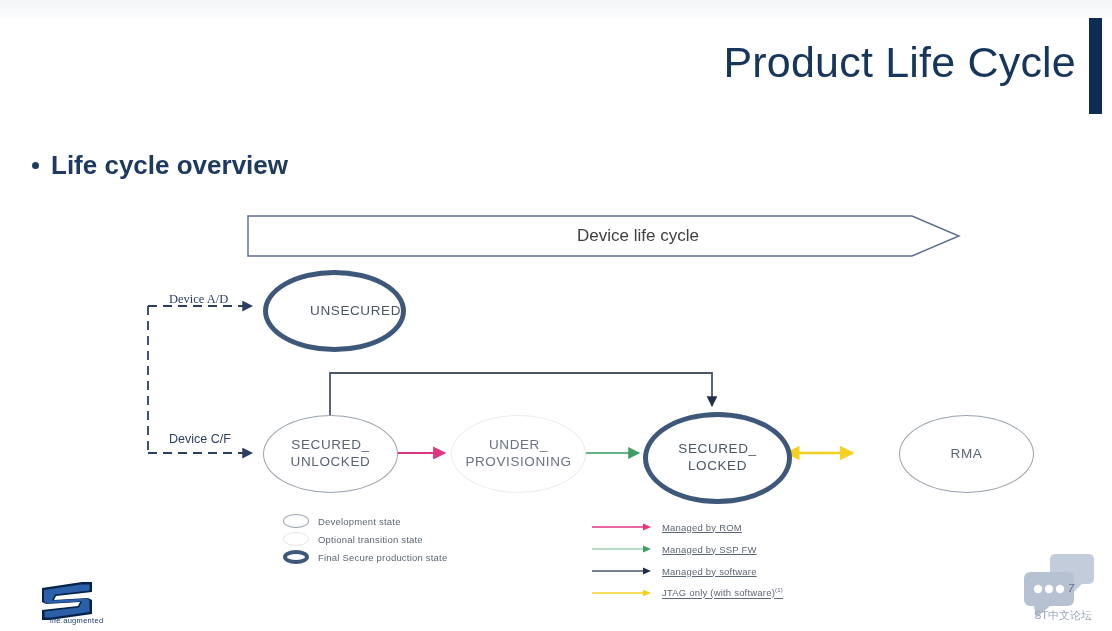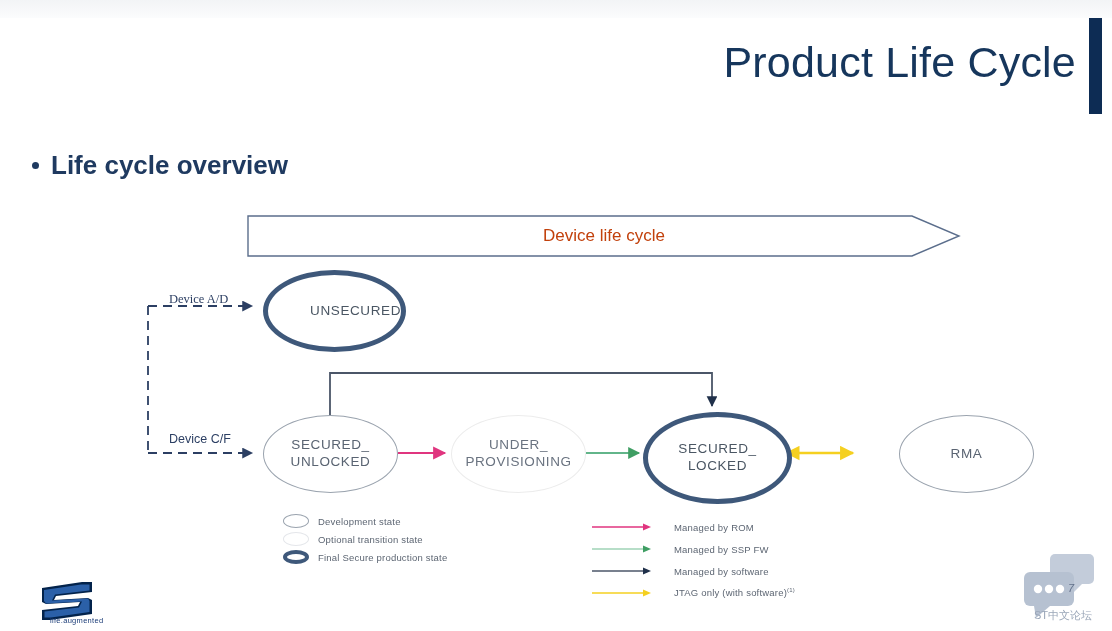--- a/index.html
+++ b/index.html
@@ -29,21 +29,21 @@
   .bullet-row{position:absolute;left:32px;top:150px;display:flex;align-items:center;gap:12px;font-weight:bold;}
   .bullet-dot{width:7px;height:7px;border-radius:50%;background:#1f3a60;display:block;}
   .bullet-text{font-size:26px;color:#1f3a60;}
 
   
   .banner{position:absolute;left:247px;top:215px;width:714px;height:42px;}
   .banner svg{display:block;}
   .banner-label{
     position:absolute;left:0;top:0;width:714px;height:42px;
     display:flex;align-items:center;justify-content:center;
-    font-size:17px;color:#c2410c;
+    font-size:17px;color:#404040;padding-left:34px;
   }
 
   
   .diagram{position:absolute;left:0;top:0;width:1112px;height:631px;pointer-events:none;}
 
   
   .state{
     position:absolute;border-radius:50%;background:#fff;
     display:flex;align-items:center;justify-content:center;
     text-align:center;line-height:1.25;color:#5a6472;
@@ -68,21 +68,21 @@
   .legend{position:absolute;font-size:9.5px;color:#5d6673;}
   .legend-row{display:flex;align-items:center;height:18px;}
   .legend-row .lg-text{margin-left:9px;white-space:nowrap;letter-spacing:.2px;}
   #legend-states{left:283px;top:512px;}
   #legend-states .swatch{width:26px;height:14px;border-radius:50%;box-sizing:border-box;flex:0 0 auto;}
   #legend-states .sw-dev{border:1.4px solid #9aa3ae;background:#fff;}
   #legend-states .sw-opt{border:1.2px solid #e4e6ea;background:#fff;}
   #legend-states .sw-final{border:4px solid #3e587a;background:#fff;}
   #legend-arrows{left:592px;top:516px;}
   #legend-arrows .legend-row{height:22px;}
-  #legend-arrows .lg-text{margin-left:20px;}
+  #legend-arrows .lg-text{margin-left:8px;text-decoration:underline;}
   .arrow-swatch{width:62px;height:10px;flex:0 0 auto;}
   .sup{font-size:6px;vertical-align:super;}
 
   
   .st-logo{position:absolute;left:36px;top:578px;width:62px;height:46px;}
   .st-tagline{position:absolute;left:24px;top:616px;font-size:7.5px;color:#1b3c77;letter-spacing:.3px;margin-left:26px;}
 
   
   .watermark{position:absolute;left:1010px;top:548px;width:96px;height:78px;opacity:.85;}
   .wm-text{position:absolute;left:1034px;top:608px;font-size:11px;color:#9aa6b8;white-space:nowrap;}

